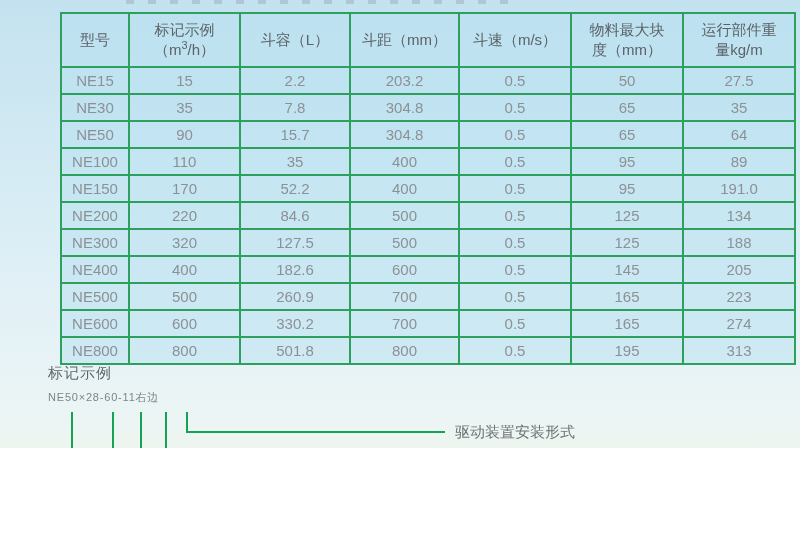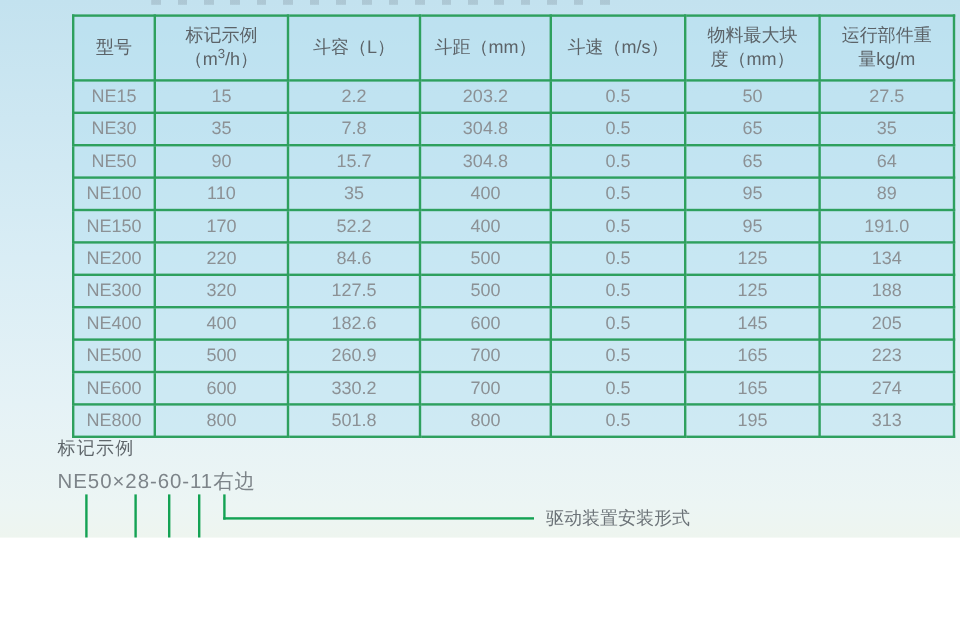--- a/index.html
+++ b/index.html
@@ -41,21 +41,21 @@
   table.spec th {
     height:54px; font-size:15px; font-weight:400; color:#5c6368; line-height:1.35;
   }
   table.spec td {
     height:27px; font-size:15px; color:#8c9195;
   }
   table.spec sup { font-size:11px; line-height:0; }
 
   
   .mark-title { position:absolute; left:48px; top:364px; font-size:15px; color:#5f666b; letter-spacing:1px; }
-  .mark-code  { position:absolute; left:48px; top:390px; font-size:17px; color:#7d8489; letter-spacing:.8px; }
+  .mark-code  { position:absolute; left:48px; top:390px; font-size:11px; color:#7d8489; letter-spacing:.8px; }
 
   .vline, .hline { position:absolute; background:#14a254; }
   .vline { width:2px; }
   .hline { height:2px; }
   .v1 { left:71px;  top:412px; height:116px; }
   .v2 { left:112px; top:412px; height:93px;  }
   .v3 { left:140px; top:412px; height:69px;  }
   .v4 { left:165px; top:412px; height:45px;  }
   .v5 { left:186px; top:412px; height:21px;  }
   .h1 { left:71px;  top:526px; width:374px; }

